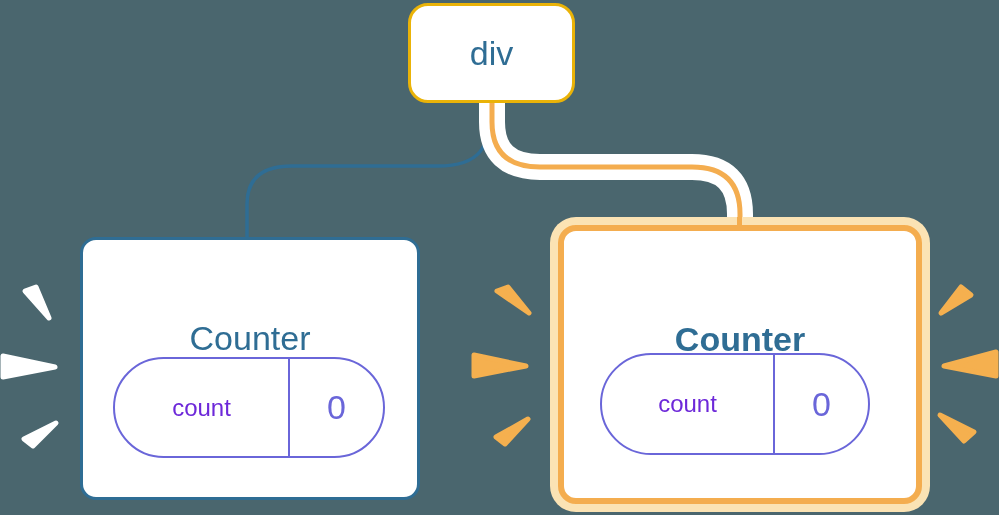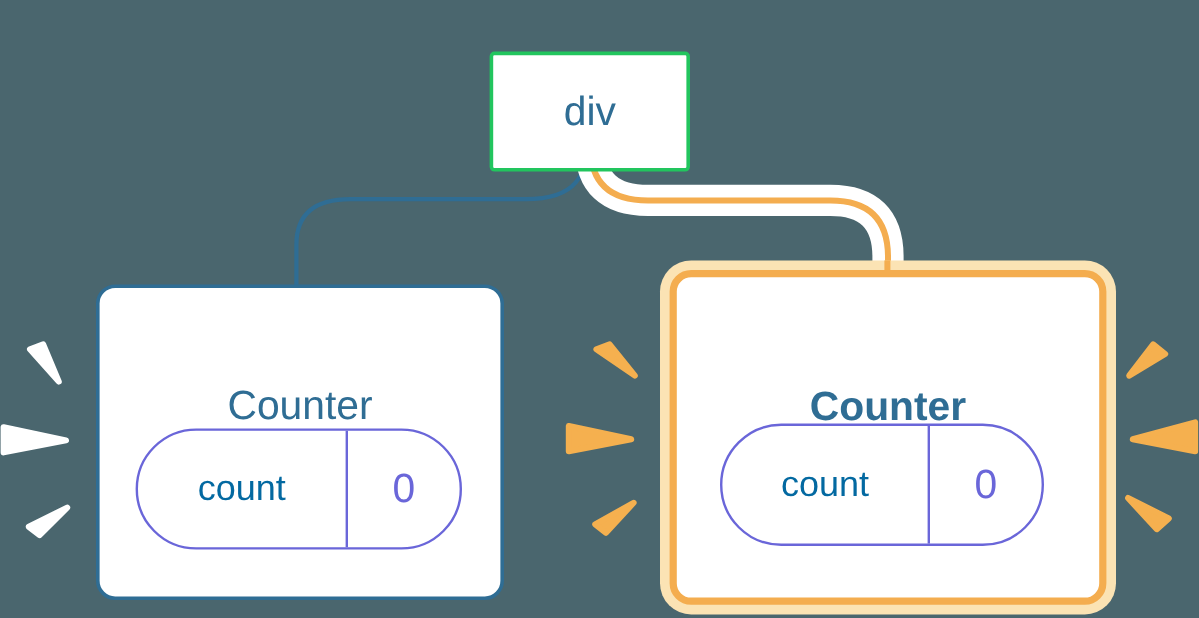--- a/index.html
+++ b/index.html
@@ -9,22 +9,22 @@
     background:#4a666e;
     overflow:hidden;
     font-family:"Liberation Sans",sans-serif;
   }
   .stage svg.connectors{position:absolute;left:0;top:0;}
 
   
   .root-node{
     position:absolute;left:408px;top:3px;width:167px;height:100px;
     box-sizing:border-box;background:#ffffff;
-    border:3px solid #22c55e;border-radius:4px;
-    display:flex;align-items:center;justify-content:center;margin-top:40px;
+    border:3px solid #eab308;border-radius:20px;
+    display:flex;align-items:center;justify-content:center;
   }
   .root-node .label{font-size:34px;font-weight:500;color:#2f6d94;}
 
   
   .card{
     position:absolute;left:80px;top:237px;width:340px;height:263px;
     box-sizing:border-box;background:#ffffff;
     border:3px solid #2f6d94;border-radius:16px;
   }
   .card-title{
@@ -52,21 +52,21 @@
   
   .pill{
     position:absolute;box-sizing:border-box;
     border:2px solid #6a66d9;border-radius:60px;
     display:flex;align-items:stretch;background:#ffffff;
   }
   .card .pill{left:30px;top:117px;width:272px;height:101px;}
   .glow-inner .pill{left:36px;top:122px;width:270px;height:102px;}
   .pill .key{
     flex:1;display:flex;align-items:center;justify-content:center;
-    font-size:30px;color:#0369a1;
+    font-size:24px;color:#6d28d9;
   }
   .pill .divider{width:2px;background:#6a66d9;}
   .pill .value{
     width:93px;display:flex;align-items:center;justify-content:center;
     font-size:34px;color:#6a66d9;
   }
 </style>
 </head>
 <body>
 

